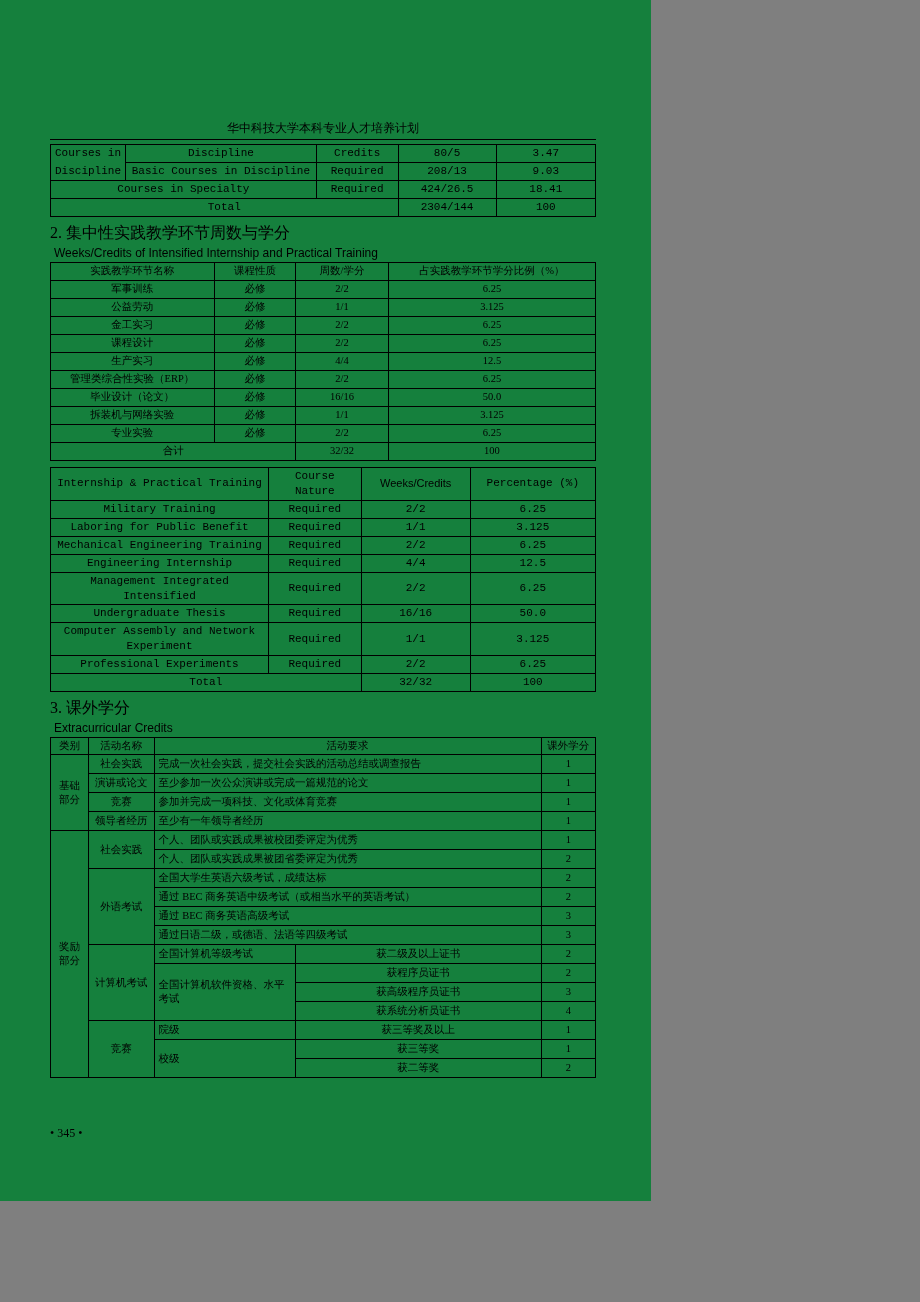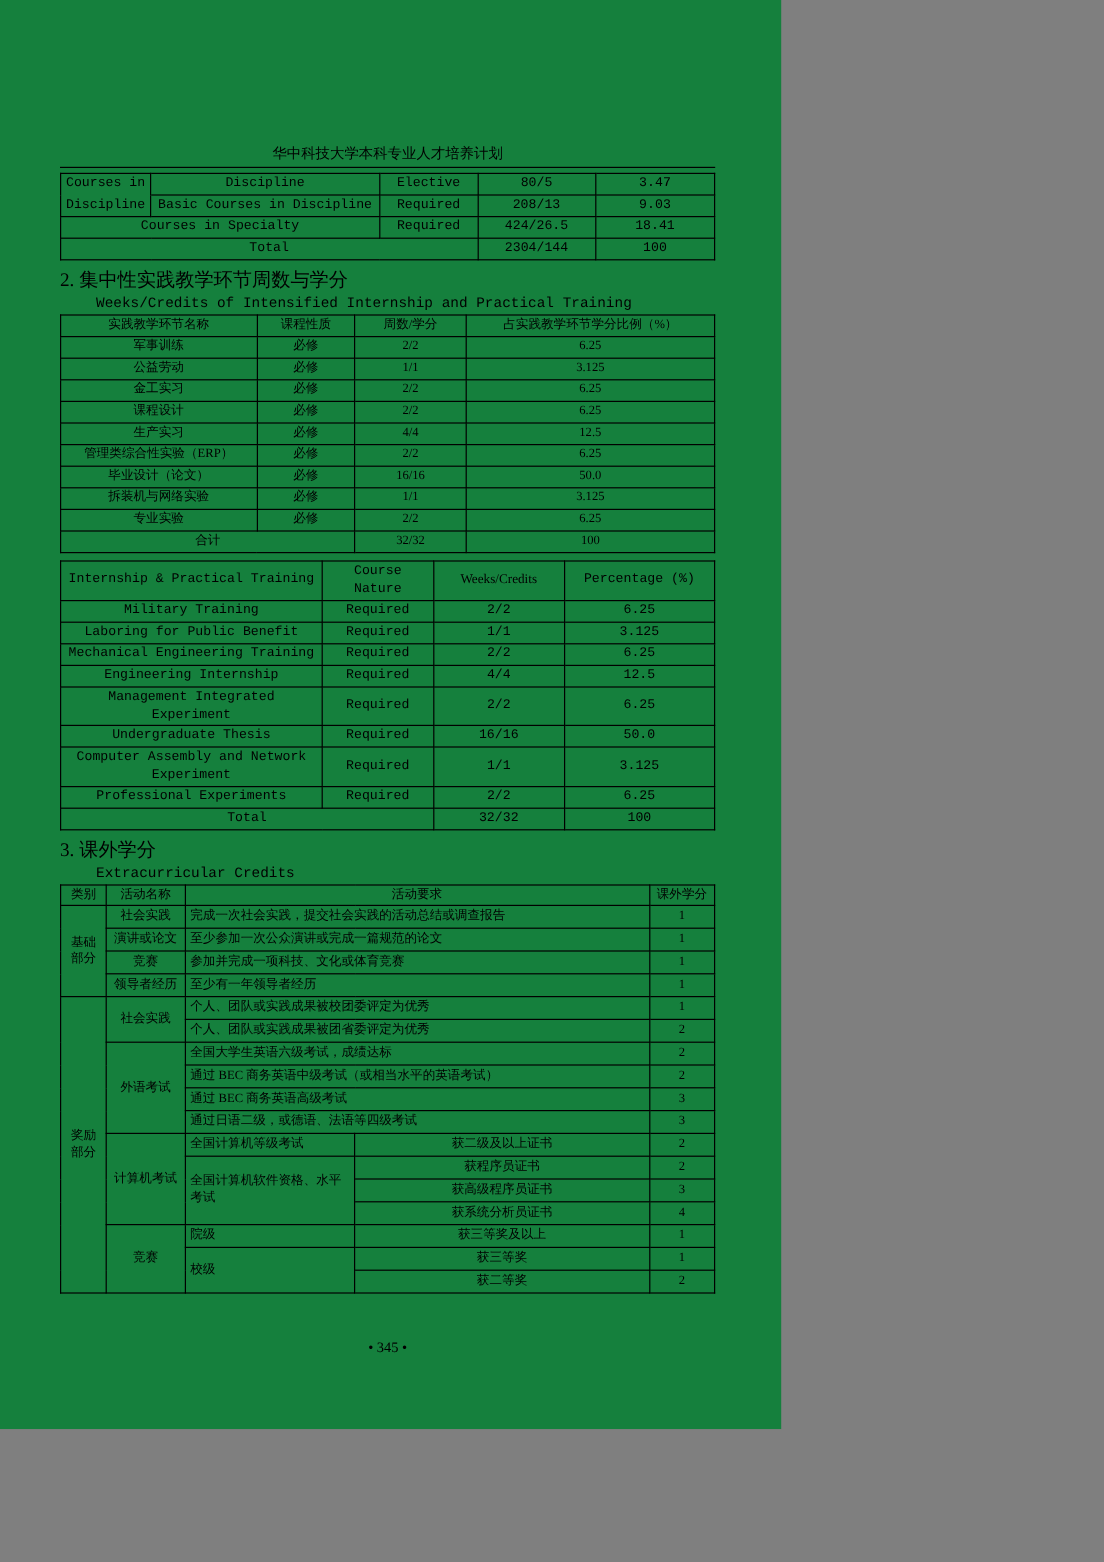--- a/index.html
+++ b/index.html
@@ -34,40 +34,40 @@
   td, th {
     border: 1px solid #000;
     padding: 1px 4px;
     text-align: center;
     vertical-align: middle;
     line-height: 1.35;
     font-weight: normal;
   }
   .mono { font-family: "Courier New", monospace; font-size: 11px; }
   .section-num { margin-top: 6px; font-size: 16px; }
-  .section-en { font-family: Liberation Mono, monospace; font-size: 12px; margin-left: 30px; margin-top:2px; margin-bottom:2px;}
+  .section-en { font-family: Liberation Sans, sans-serif; font-size: 12px; margin-left: 4px; margin-top:2px; margin-bottom:2px;}
   .gap { height: 6px; }
-  .page-num { text-align: center; font-size: 12px; margin-top: 38px; }
+  .page-num { text-align: left; font-size: 12px; margin-top: 48px; }
   .left { text-align: left; }
   .t1 td, .t1 th { height: 15px; }
   .t3 td { height: 16px; }
 </style>
 </head>
 <body>
 
 <div class="page">
   <div class="header-title">华中科技大学本科专业人才培养计划</div>
   <hr class="header-rule">
 
   <table class="t1 mono">
     <tbody>
         <tr>
       <td style="width:13%;border-bottom:none">Courses in</td>
       <td style="width:35%">Discipline</td>
-      <td style="width:15%">Elective</td>
+      <td style="width:15%">Credits</td>
       <td style="width:18%">80/5</td>
       <td>3.47</td>
     </tr>
     <tr>
       <td style="border-top:none">Discipline</td>
       <td>Basic Courses in Discipline</td>
       <td>Required</td>
       <td>208/13</td>
       <td>9.03</td>
     </tr>
@@ -162,21 +162,21 @@
   </tbody>
     </table>
 
   <div class="gap"></div>
 
   <table class="t1 mono">
     <tbody>
         <tr>
       <th style="width:40%;font-family:inherit">Internship &amp; Practical Training</th>
       <th style="width:17%;font-family:Liberation Mono, monospace">Course Nature</th>
-      <th style="width:20%;font-family:Liberation Serif, serif">Weeks/Credits</th>
+      <th style="width:20%;font-family:Liberation Sans, sans-serif">Weeks/Credits</th>
       <th style="font-family:inherit">Percentage (%)</th>
     </tr>
     </tbody>
       <tbody id="t2en">
         <tr>
           <td>Military Training</td>
           <td>Required</td>
           <td>2/2</td>
           <td>6.25</td>
         </tr>
@@ -192,21 +192,21 @@
           <td>2/2</td>
           <td>6.25</td>
         </tr>
         <tr>
           <td>Engineering Internship</td>
           <td>Required</td>
           <td>4/4</td>
           <td>12.5</td>
         </tr>
         <tr>
-          <td>Management Integrated Experiment</td>
+          <td>Management Integrated Intensified</td>
           <td>Required</td>
           <td>2/2</td>
           <td>6.25</td>
         </tr>
         <tr>
           <td>Undergraduate Thesis</td>
           <td>Required</td>
           <td>16/16</td>
           <td>50.0</td>
         </tr>

